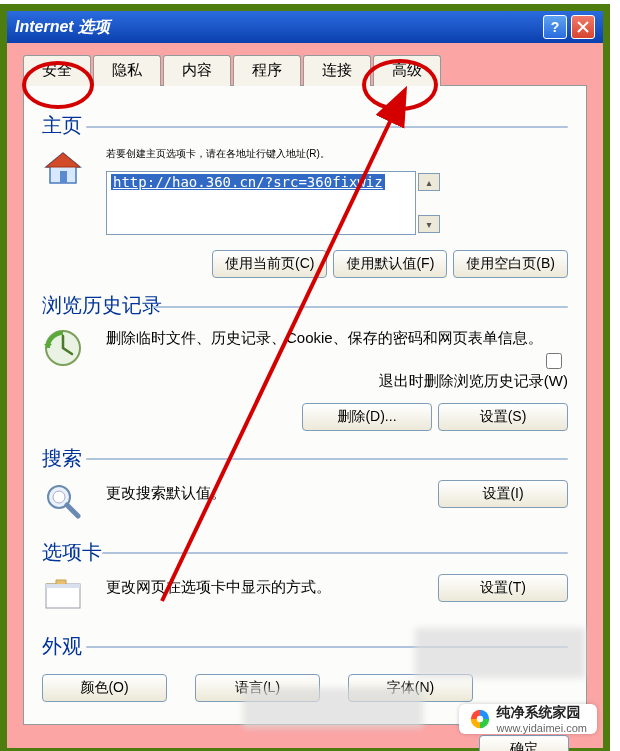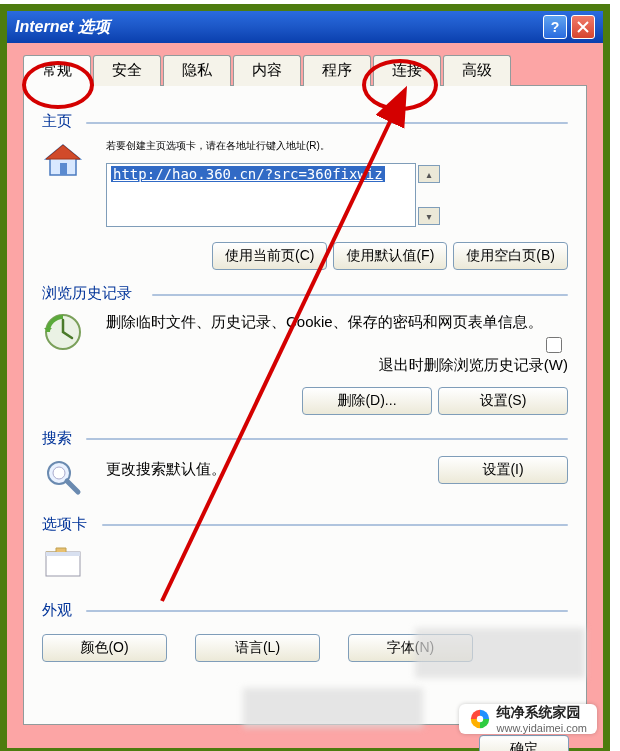--- a/index.html
+++ b/index.html
@@ -74,21 +74,21 @@
     padding-bottom: 7px;
   }
   .tabpanel {
     border: 1px solid #919b9c;
     background: #fcfcfb;
     padding: 12px 18px 18px 18px;
     margin-top: -1px;
     min-height: 640px;
   }
   .group-title {
-    font-size: 15px;
+    font-size: 20px;
     color: #003399;
     margin-top: 14px;
     margin-bottom: 8px;
     position: relative;
   }
   .group-title .line {
     position: absolute;
     top: 50%;
     height: 2px;
     background: #b0c4de;
@@ -258,21 +258,20 @@
     <div class="sysbtn">?</div>
     <div class="sysbtn closebtn">
       <svg width="12" height="12" viewBox="0 0 12 12">
           <path d="M1 1 L11 11 M11 1 L1 11" stroke="#fff" stroke-width="2"></path>
         </svg>
     </div>
   </div>
 
   <div class="client">
     <div class="tabs">
-      <div class="tab selected"><span>常规</span></div>
       <div class="tab"><span>安全</span></div>
       <div class="tab"><span>隐私</span></div>
       <div class="tab"><span>内容</span></div>
       <div class="tab"><span>程序</span></div>
       <div class="tab"><span>连接</span></div>
       <div class="tab"><span>高级</span></div>
     </div>
 
     <div class="tabpanel">
 
@@ -354,20 +353,24 @@
         <span>选项卡</span>
         <span class="line" style="left:60px; right:0;"></span>
       </div>
       <div class="group-body">
         <div class="icon">
           <svg width="42" height="42" viewBox="0 0 42 42">
             <rect x="4" y="10" width="34" height="24" fill="#fff" stroke="#99a" stroke-width="1"></rect>
             <path d="M4 10 L14 10 L14 6 L24 6 L24 10" fill="#e8c070" stroke="#c0a050" stroke-width="1"></path>
             <rect x="4" y="10" width="34" height="4" fill="#d8e0f0"></rect>
           </svg>
+        </div>
+        <div class="content status-row-single">
+          <div style="font-size:15px;">更改网页在选项卡中显示的方式。</div>
+          <button class="xp" style="min-width:130px;"><span>设置(T)</span></button>
         </div>
       </div>
 
       <div class="group-title">
         <span>外观</span>
         <span class="line" style="left:44px; right:0;"></span>
       </div>
       <div class="appearance-row">
         <button class="xp"><span>颜色(O)</span></button>
         <button class="xp"><span>语言(L)</span></button>

